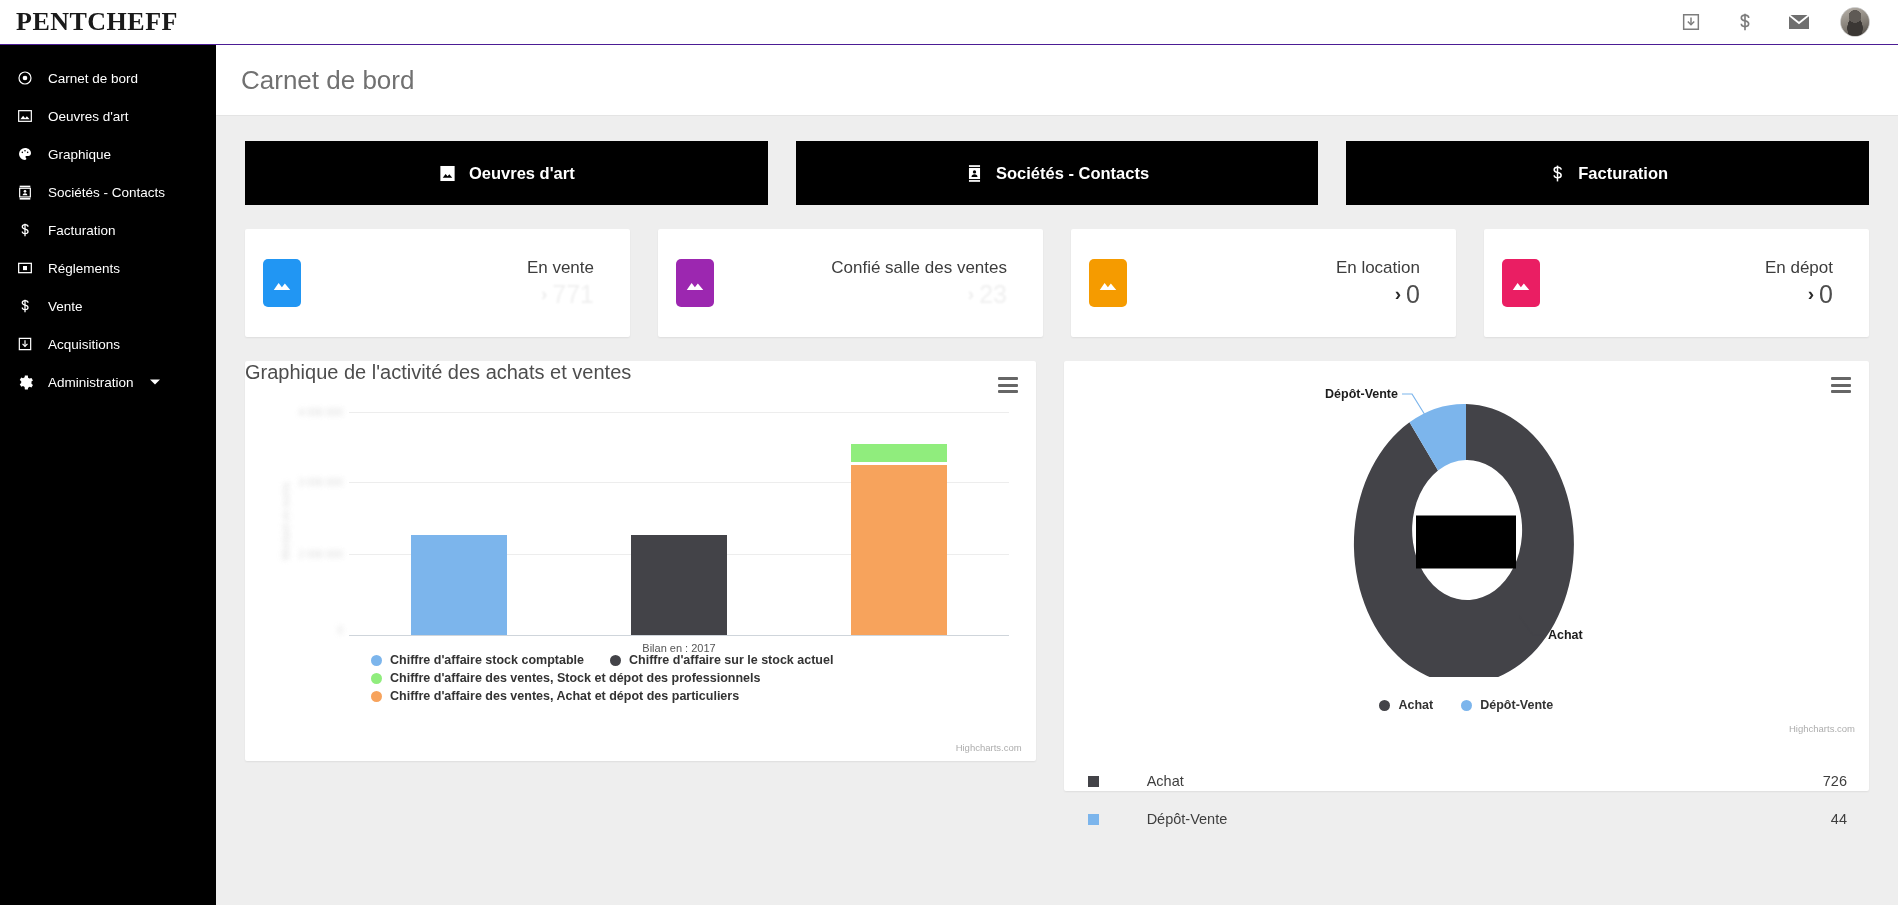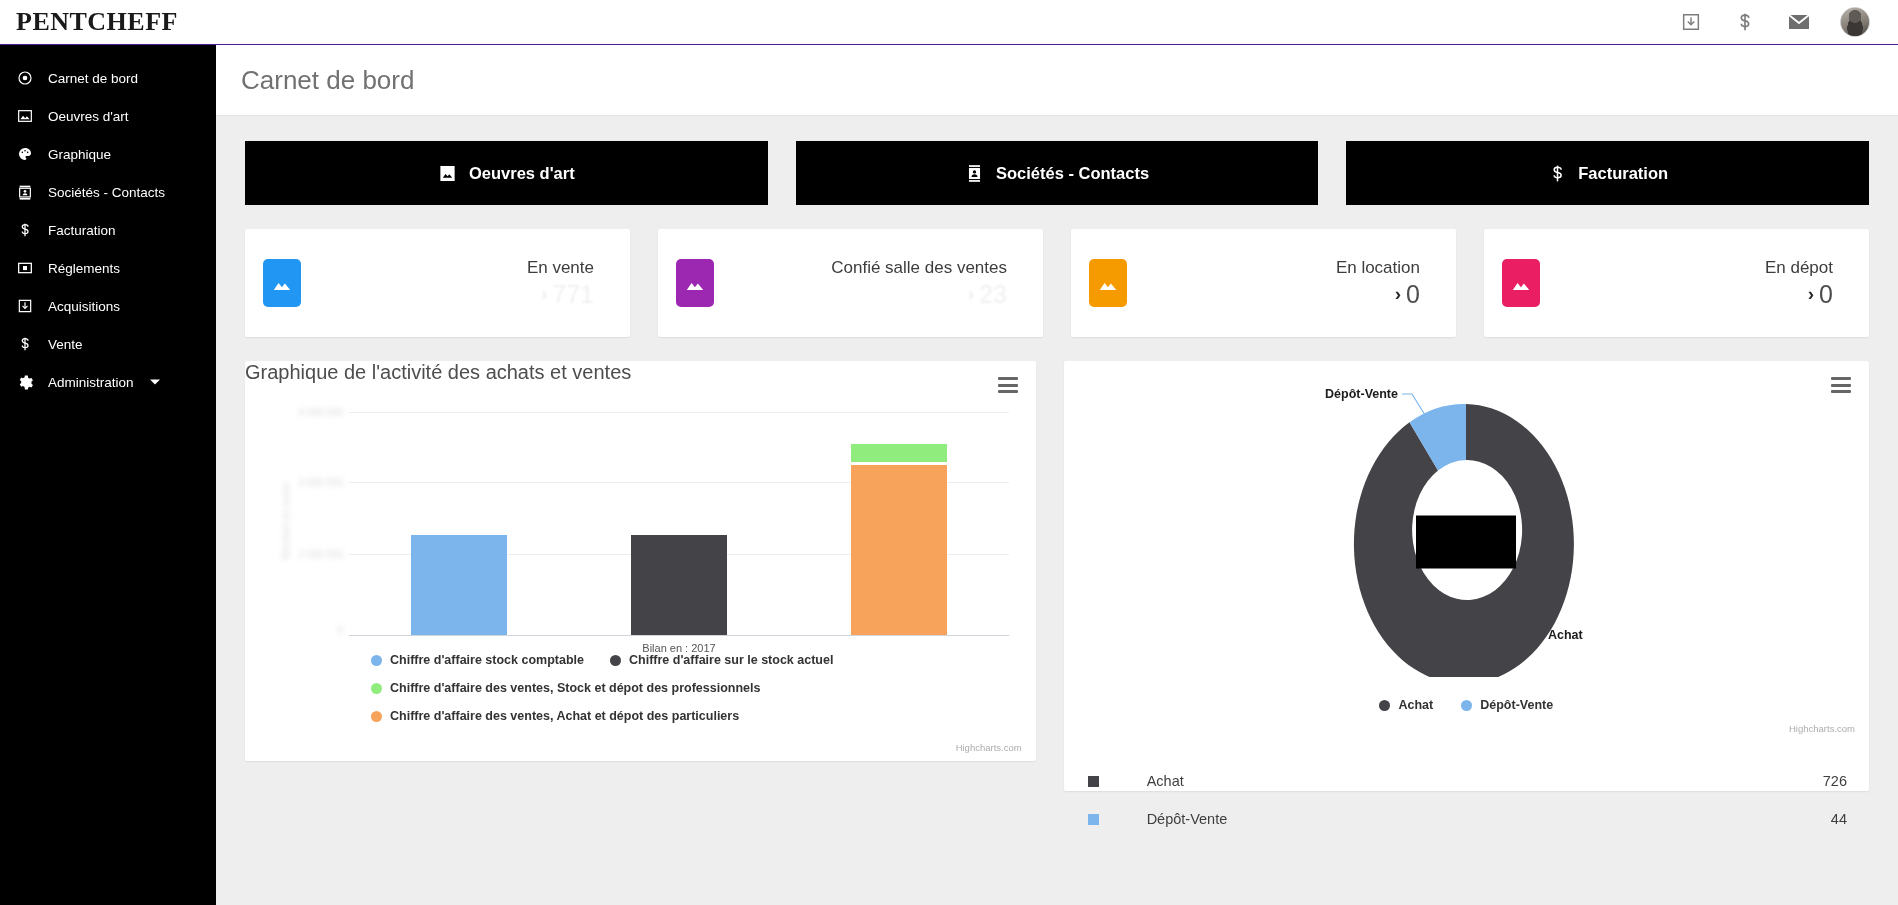--- a/index.html
+++ b/index.html
@@ -211,21 +211,21 @@
   .bar .seg { width: 100%; display: block; }
   .x-label {
     position: absolute; left: 104px; top: 236px; width: 660px;
     text-align: center; font-size: 11px; color: #555555;
   }
 
   
   .bar-legend {
     position: absolute; left: 0; top: 292px; width: 100%;
     padding: 0 0 0 126px;
-    display: flex; flex-direction: column; gap: 14px; text-align: right;
+    display: flex; flex-direction: column; gap: 4px; text-align: right;
   }
   .leg-line { display: flex; align-items: center; gap: 26px; }
   .leg-item { display: flex; align-items: center; gap: 8px; cursor: pointer; }
   .leg-dot { width: 11px; height: 11px; border-radius: 50%; flex: 0 0 11px; }
   .leg-text { font-size: 12.5px; color: #333333; font-weight: 700; }
   .hc-credit {
     position: absolute; right: 14px; bottom: 8px;
     font-size: 9.5px; color: #adadad;
   }
 
@@ -356,37 +356,37 @@
         <svg width="16" height="16" viewBox="0 0 24 24">
           <rect x="2.5" y="5" width="19" height="14" fill="none" stroke="#fff" stroke-width="1.9"></rect>
           <rect x="9" y="9" width="6" height="6.2" fill="#fff"></rect>
         </svg>
       </span>
       <span class="nav-label">Réglements</span>
     </div>
 
     <div class="nav-item">
       <span class="nav-ico">
+        <svg width="16" height="16" viewBox="0 0 24 24" fill="none" stroke="#fff" stroke-width="1.9">
+          <path d="M12 2.5v19"></path>
+          <path d="M16.5 7.3c0-2-1.9-3.2-4.3-3.2S7.9 5.3 7.9 7.3s1.9 2.9 4.3 3.4 4.3 1.4 4.3 3.5-1.9 3.2-4.3 3.2-4.3-1.2-4.3-3.2"></path>
+        </svg>
+      </span>
+      <span class="nav-label">Vente</span>
+    </div>
+
+    <div class="nav-item">
+      <span class="nav-ico">
         <svg width="16" height="16" viewBox="0 0 24 24" fill="none" stroke="#fff" stroke-width="1.8">
           <path d="M3.5 3.5h17v17h-17z"></path>
             <path d="M12 6.5v9"></path>
             <path d="M8.3 11.8 12 15.5l3.7-3.7"></path>
         </svg>
       </span>
       <span class="nav-label">Acquisitions</span>
-    </div>
-
-    <div class="nav-item">
-      <span class="nav-ico">
-        <svg width="16" height="16" viewBox="0 0 24 24" fill="none" stroke="#fff" stroke-width="1.9">
-          <path d="M12 2.5v19"></path>
-          <path d="M16.5 7.3c0-2-1.9-3.2-4.3-3.2S7.9 5.3 7.9 7.3s1.9 2.9 4.3 3.4 4.3 1.4 4.3 3.5-1.9 3.2-4.3 3.2-4.3-1.2-4.3-3.2"></path>
-        </svg>
-      </span>
-      <span class="nav-label">Vente</span>
     </div>
 
     <div class="nav-item">
       <span class="nav-ico">
         <svg width="17" height="17" viewBox="0 0 24 24" fill="#fff">
           <path d="M12 8.2a3.8 3.8 0 1 0 0 7.6 3.8 3.8 0 0 0 0-7.6zm0 5.9a2.1 2.1 0 1 1 0-4.2 2.1 2.1 0 0 1 0 4.2z"></path>
           <path d="M20.4 13.3c.05-.42.08-.85.08-1.3s-.03-.88-.08-1.3l2.1-1.6-2.1-3.6-2.5 1a8.4 8.4 0 0 0-2.25-1.3L15.3 2h-4.2l-.35 2.6c-.8.3-1.55.74-2.25 1.3l-2.5-1-2.1 3.6 2.1 1.6c-.05.42-.08.85-.08 1.3s.03.88.08 1.3l-2.1 1.6 2.1 3.6 2.5-1c.7.56 1.45 1 2.25 1.3L11.1 22h4.2l.35-2.6c.8-.3 1.55-.74 2.25-1.3l2.5 1 2.1-3.6-2.1-1.6z"></path>
         </svg>
       </span>
       <span class="nav-label">Administration</span>

